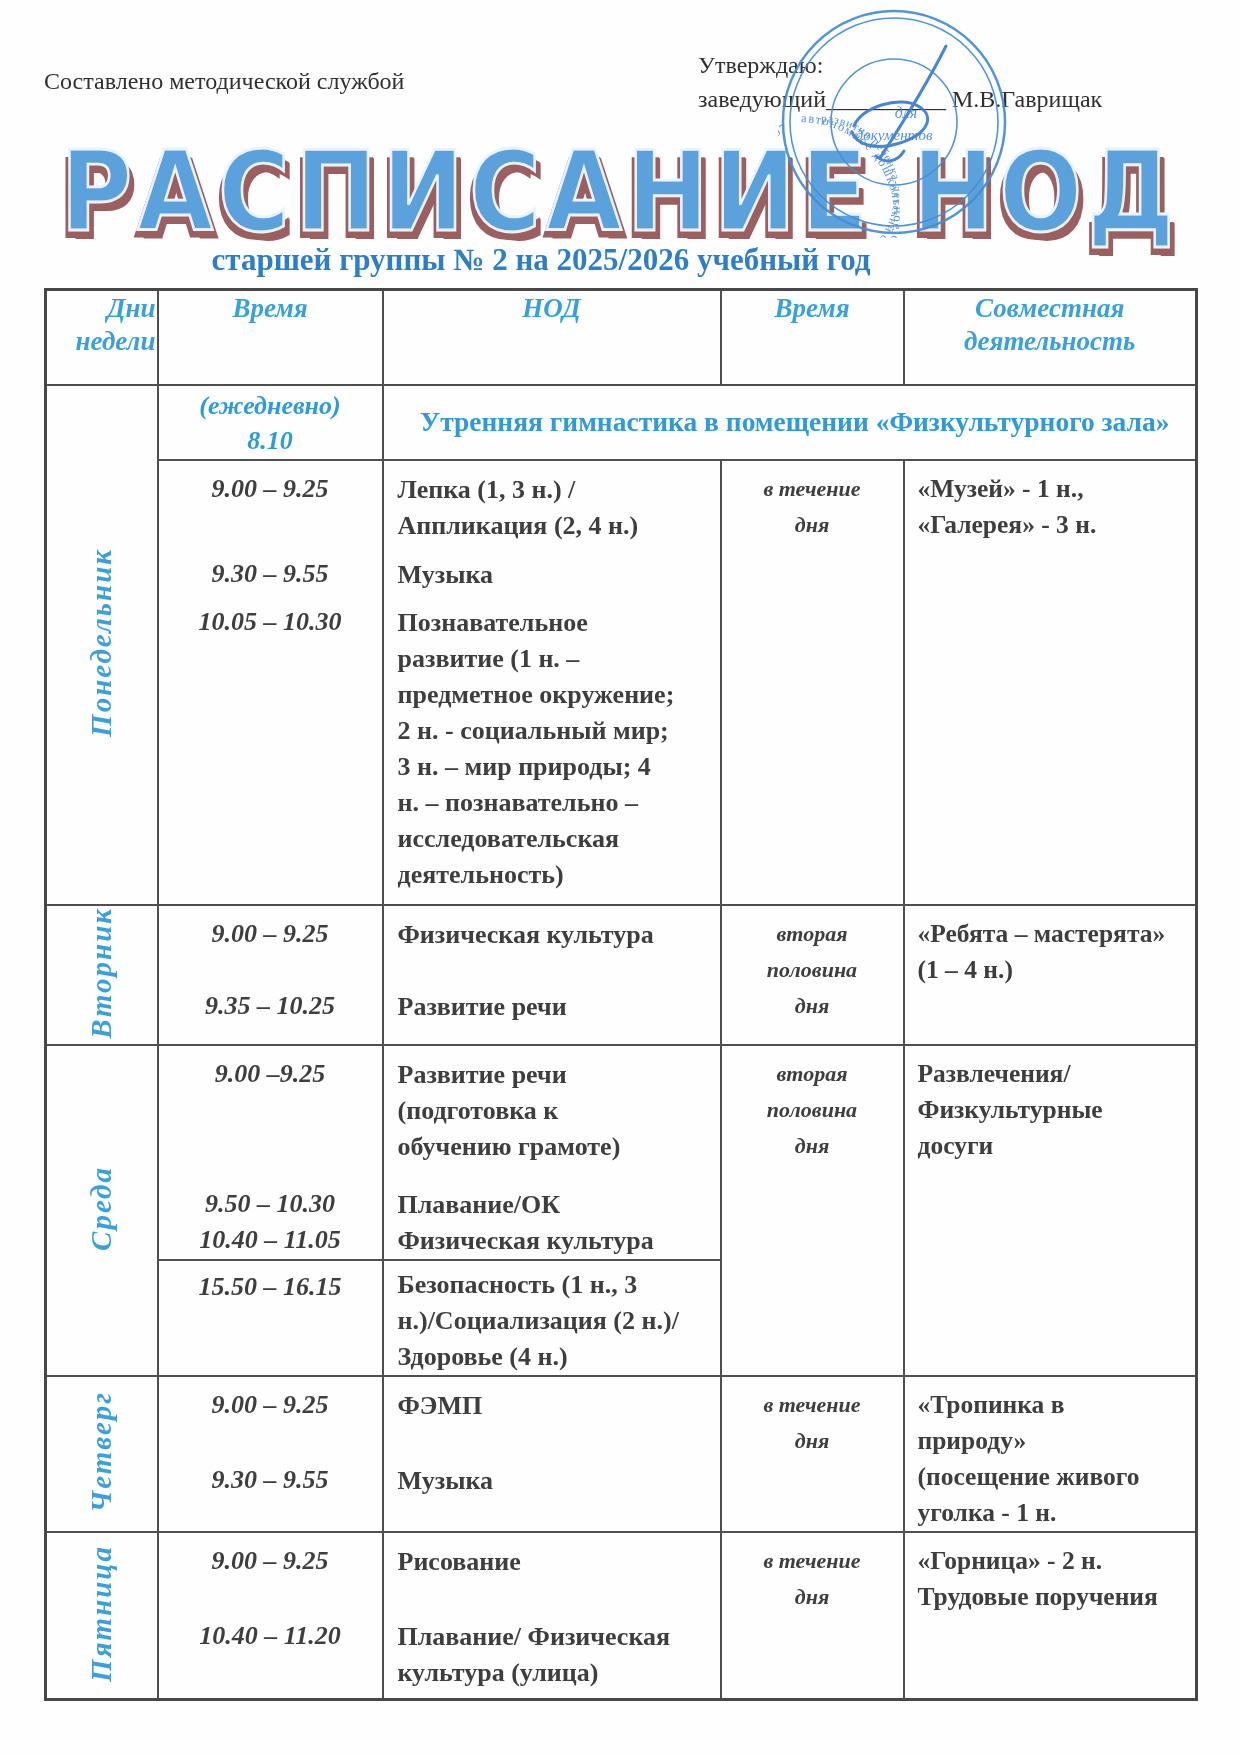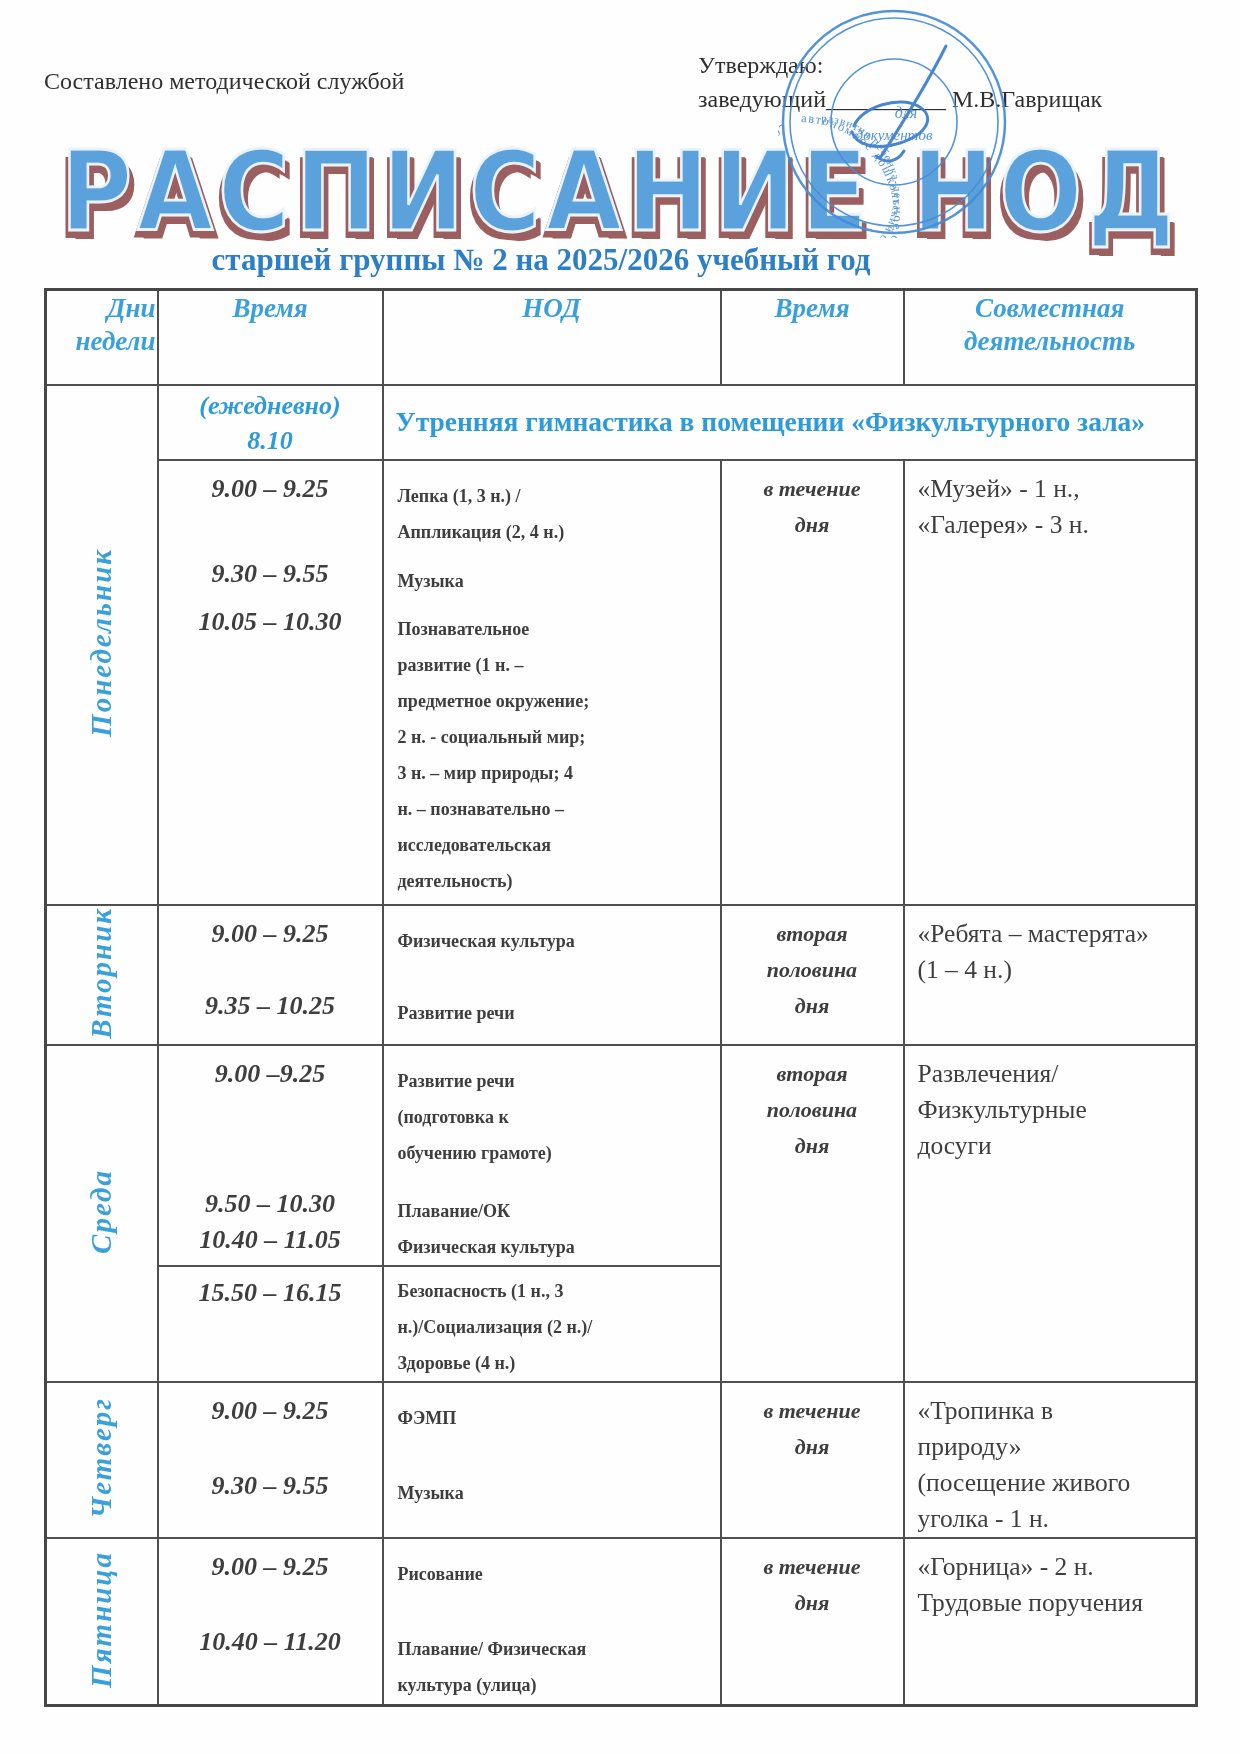--- a/index.html
+++ b/index.html
@@ -25,29 +25,29 @@
     border:3px solid #474747;z-index:1;}
   table.sched td{border:2px solid #4f4f4f;vertical-align:top;overflow:hidden;}
   .hdr td{vertical-align:middle;text-align:center;color:#39a0dc;font-style:italic;
     font-weight:bold;font-size:27px;line-height:33px;}
   .hdr td.first{text-align:right;padding-left:8px;}
   .day-cell{vertical-align:middle !important;text-align:center;}
   .vday{display:inline-block;writing-mode:vertical-rl;transform:rotate(180deg);
     color:#39a0dc;font-style:italic;font-weight:bold;font-size:29px;letter-spacing:2px;}
   .time-cell{padding-top:10px;text-align:center;font-style:italic;font-weight:bold;
     font-size:26px;line-height:36px;}
-  .act-cell{padding:17px 10px 0 14px;font-weight:bold;font-size:18px;line-height:36px;}
+  .act-cell{padding:11px 10px 0 14px;font-weight:bold;font-size:26px;line-height:36px;}
   .when-cell{padding-top:10px;text-align:center;font-style:italic;font-weight:bold;
     font-size:22px;line-height:36px;white-space:pre-line;}
-  .joint-cell{padding:10px 6px 0 13px;font-weight:normal;font-size:25.5px;line-height:36px;
+  .joint-cell{padding:10px 6px 0 13px;font-weight:bold;font-size:25.5px;line-height:36px;
     white-space:pre-line;}
   .lesson{white-space:pre-line;}
   .daily-time{color:#2d9bd9;padding-top:2px;line-height:35px;}
   .gym-cell{vertical-align:middle !important;color:#2d9bd9;font-weight:bold;
-    font-size:27.5px;padding-left:12px;}
+    font-size:27.5px;padding-left:12px;text-align:center;}
 </style>
 </head>
 <body>
 
 <div class="top-left">Составлено методической службой</div>
 
 <div class="approve">
   <div>Утверждаю:</div>
   <div>заведующий__________ М.В.Гаврищак</div>
 </div>

